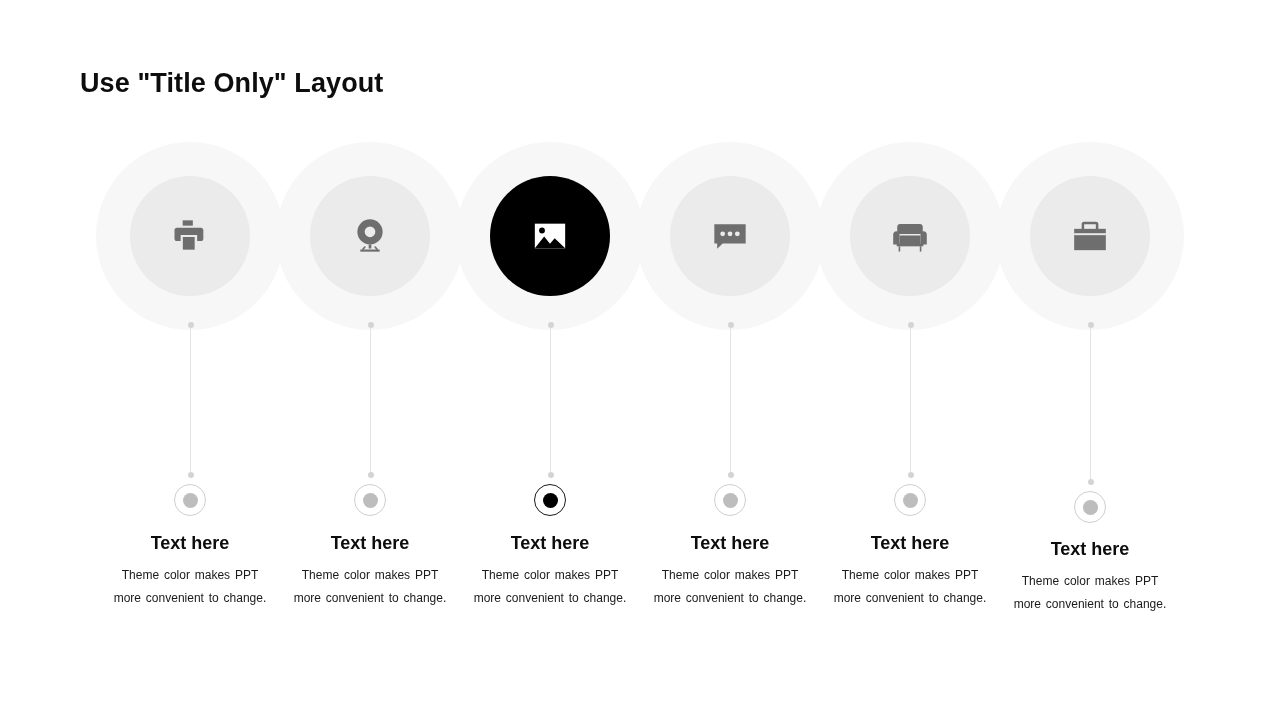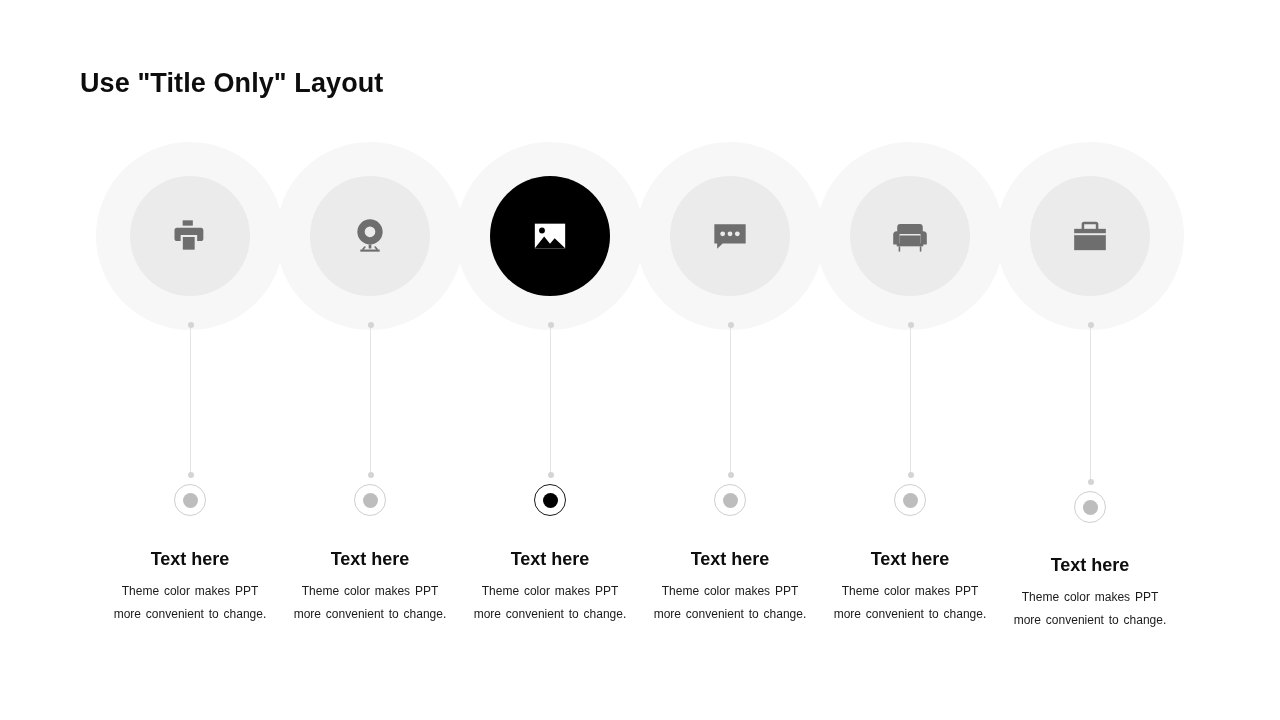--- a/index.html
+++ b/index.html
@@ -136,21 +136,20 @@
   }
   .marker.active .dot {
     background: #000000;
   }
 
   
   .text-block {
     position: absolute;
     width: 230px;
     text-align: center;
-    margin-top: 16px;
   }
   .tb-heading {
     font-size: 18px;
     font-weight: bold;
     color: #0d0d0d;
     margin: 0 0 10px 0;
     line-height: 1.1;
   }
   .tb-body {
     font-size: 12px;

